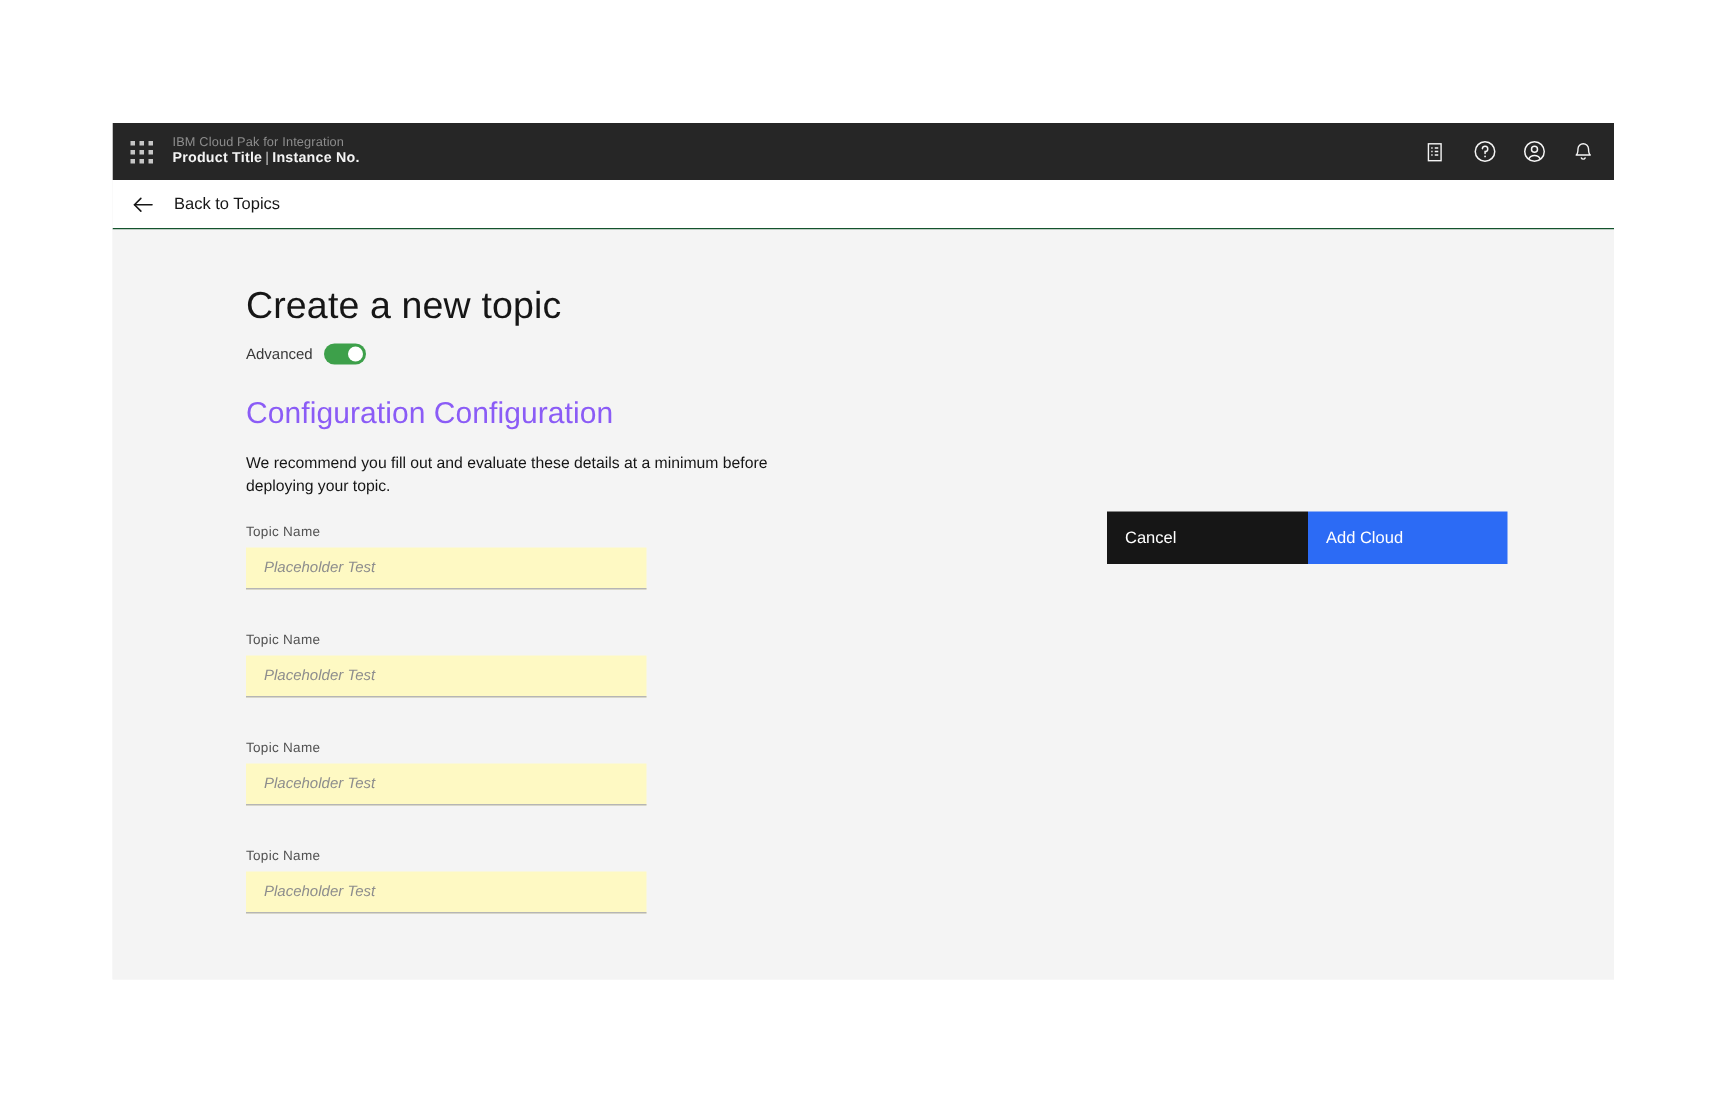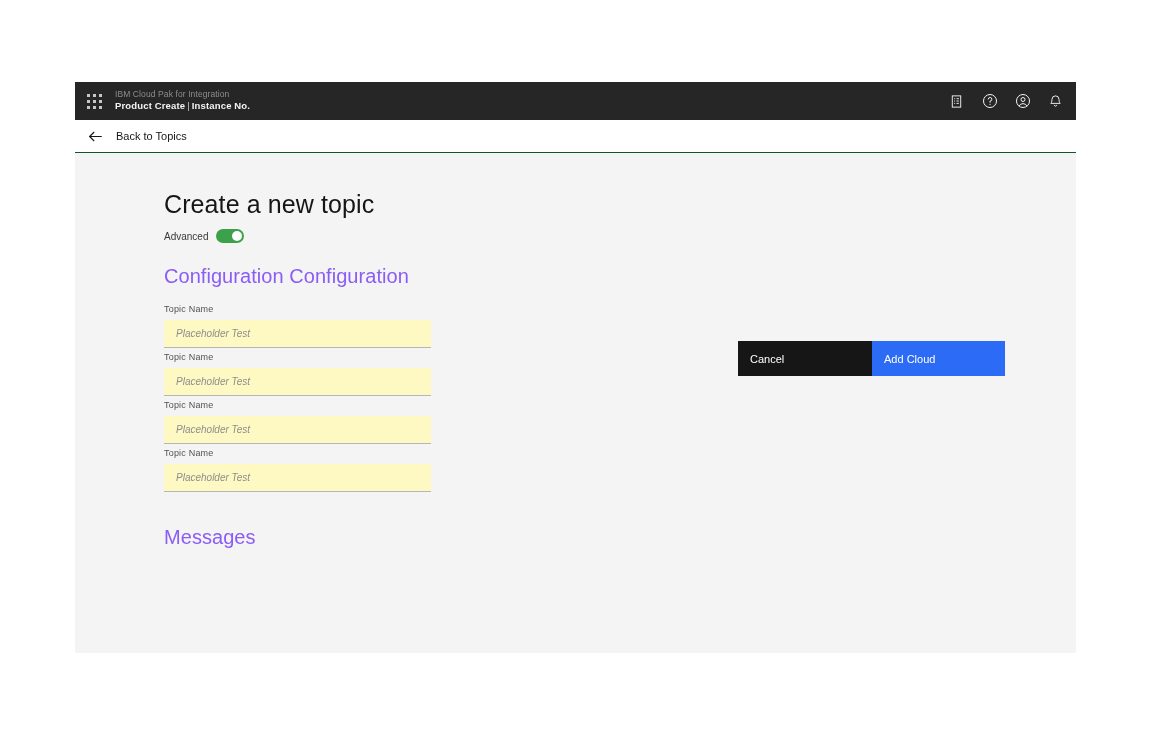--- a/index.html
+++ b/index.html
@@ -170,21 +170,21 @@
   }
   .section-desc {
     margin: 14px 0 0 0;
     font-size: 10.5px;
     line-height: 1.45;
     color: #161616;
     max-width: 380px;
   }
 
   .fields { margin-top: 16px; }
-  .field { margin-bottom: 4px; width: 267px; }
+  .field { margin-bottom: 28px; width: 267px; }
   .field-label {
     font-size: 9px;
     color: #525252;
     letter-spacing: .2px;
     display: block;
     margin-bottom: 6px;
   }
   .field-input {
     width: 267px;
     height: 28px;
@@ -251,21 +251,21 @@
           <i></i>
           <i></i>
           <i></i>
           <i></i>
       </span>
     </div>
 
     <div class="brand">
       <span class="brand-top">IBM Cloud Pak for Integration</span>
       <span class="brand-bottom">
-        <span>Product Create</span><span class="brand-sep">|</span><span>Instance No.</span>
+        <span>Product Title</span><span class="brand-sep">|</span><span>Instance No.</span>
       </span>
     </div>
 
     <div class="topbar-actions">
 
       <div class="hdr-icon">
         <svg width="15" height="15" viewBox="0 0 32 32" fill="none" stroke="#f4f4f4" stroke-width="2">
           <rect x="7" y="4" width="18" height="24"></rect>
           <line x1="11" y1="10" x2="13" y2="10"></line>
           <line x1="16" y1="10" x2="21" y2="10"></line>
@@ -321,20 +321,21 @@
         <div class="toggle">
           <span class="knob"></span>
         </div>
       </div>
     </div>
 
     <div class="sections">
 
       <section>
         <h2 class="section-title">Configuration Configuration</h2>
+        <p class="section-desc">We recommend you fill out and evaluate these details at a minimum before deploying your topic.</p>
 
         <div class="fields">
 
           <div class="field">
             <label class="field-label">Topic Name</label>
             <input class="field-input" type="text" placeholder="Placeholder Test" style="">
           </div>
 
           <div class="field">
             <label class="field-label">Topic Name</label>

